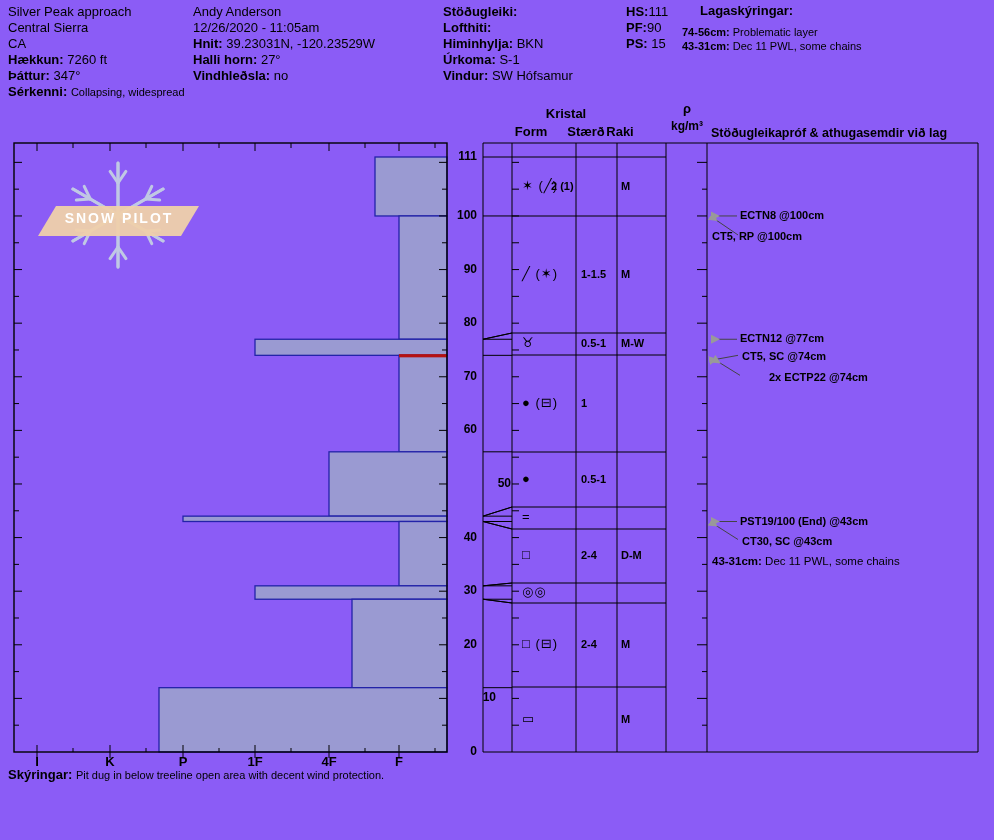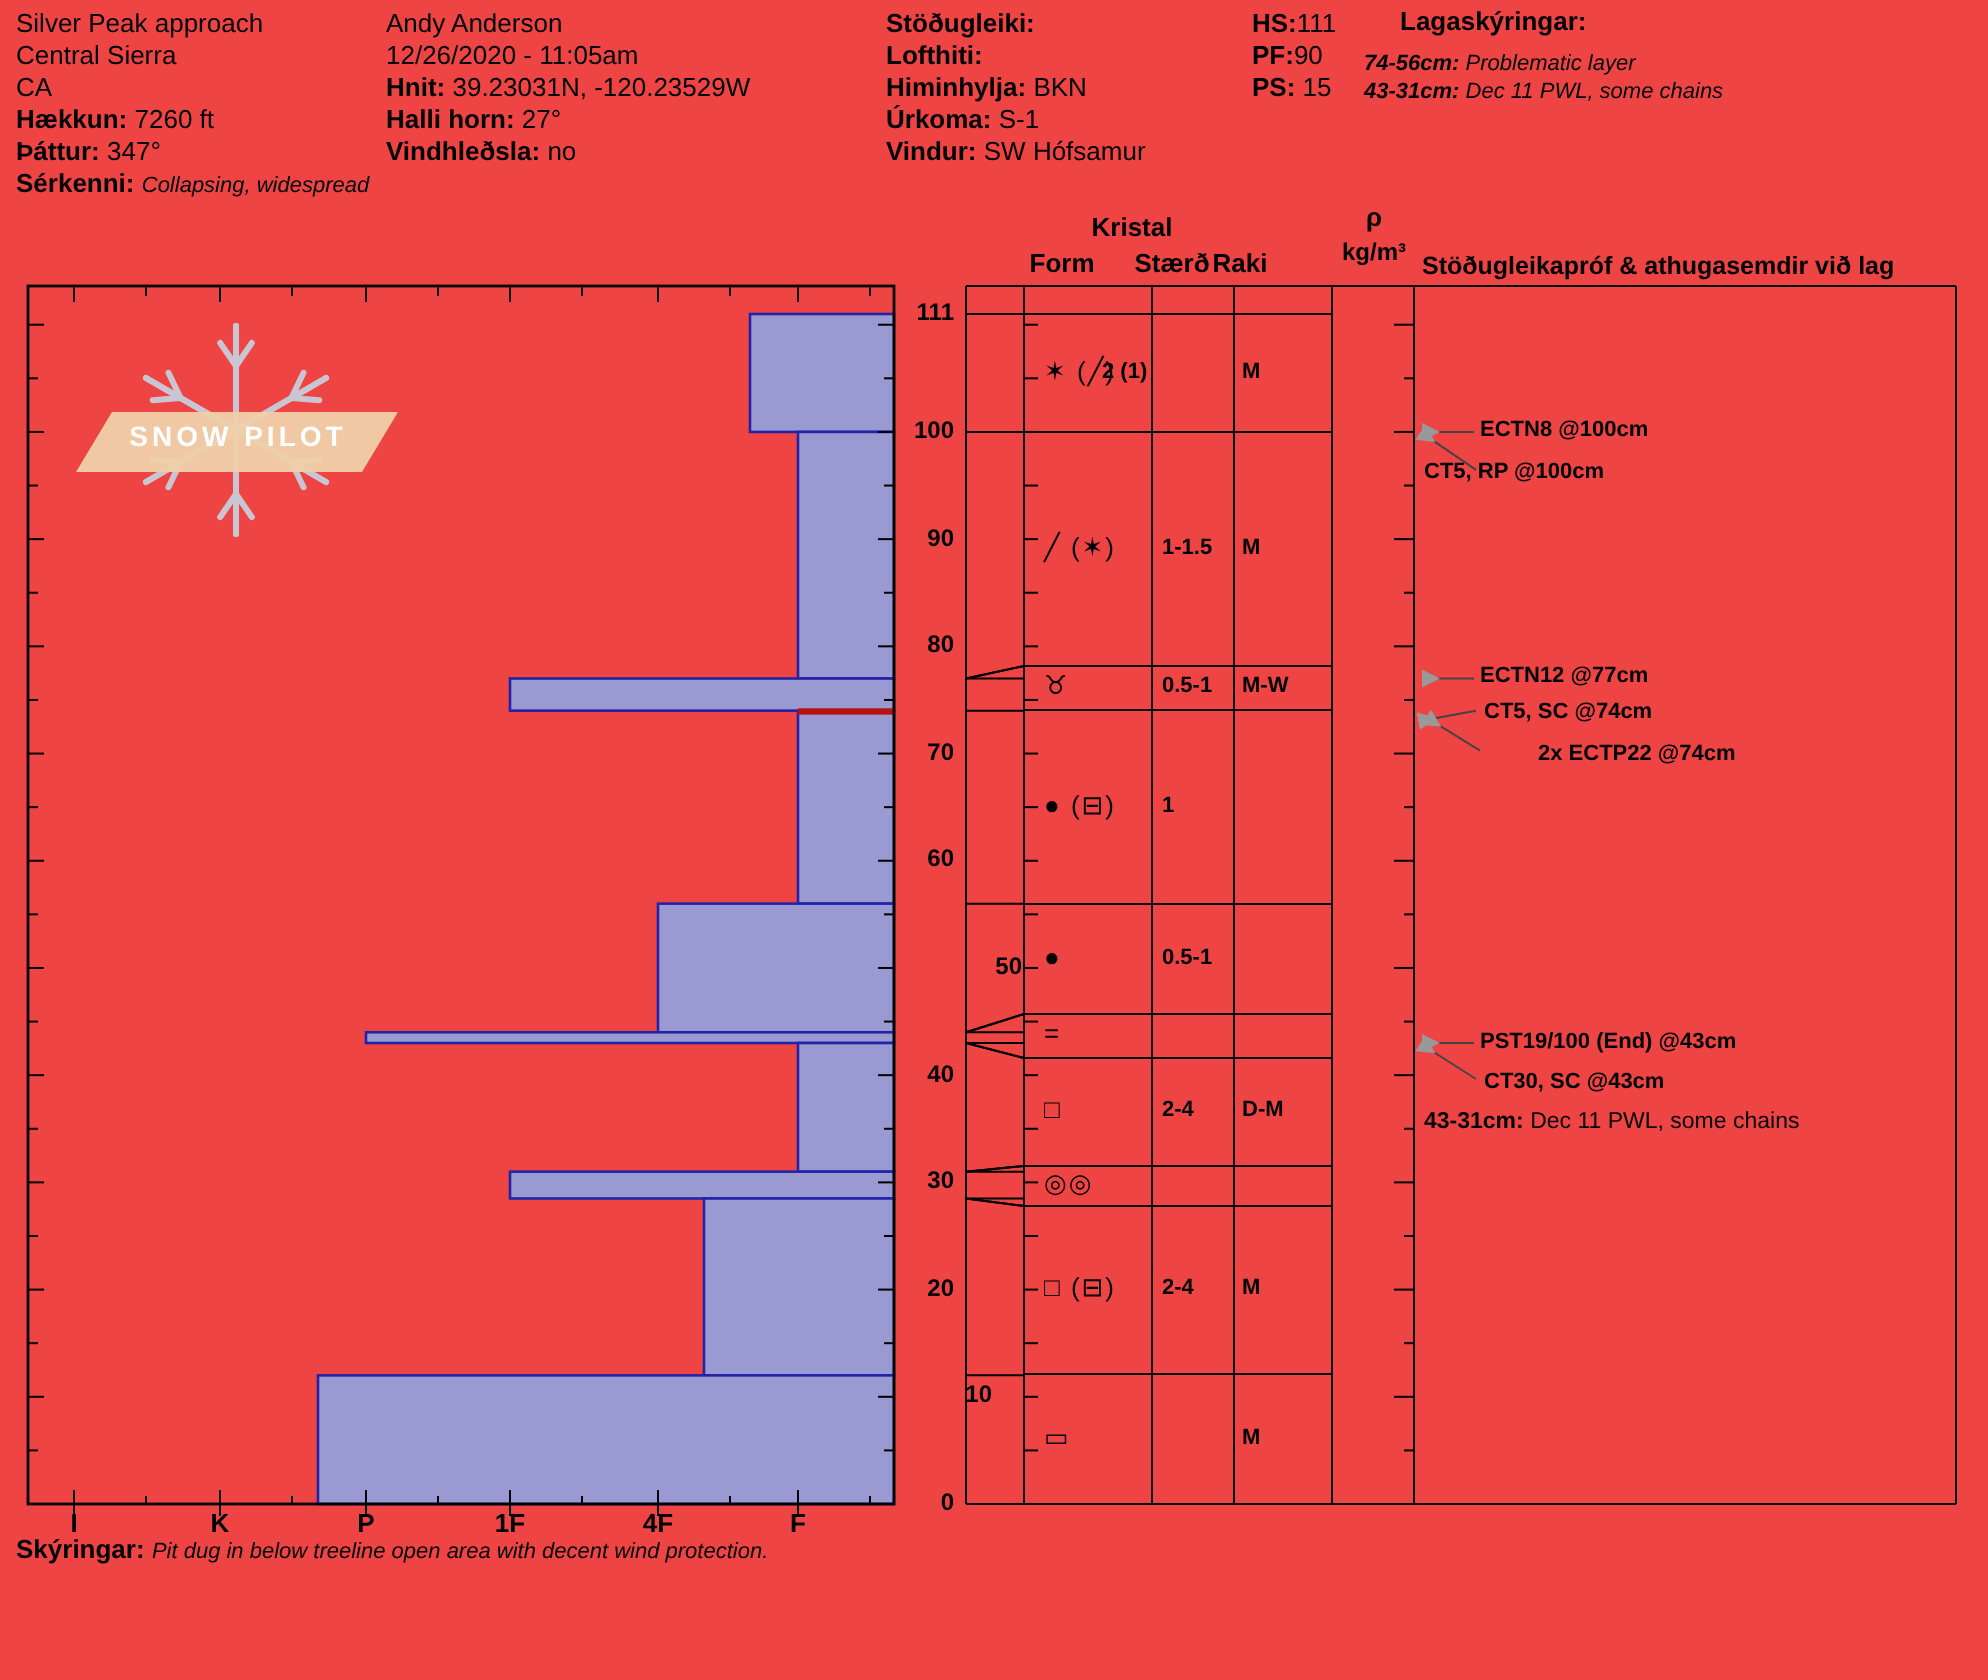--- a/index.html
+++ b/index.html
@@ -1,20 +1,20 @@
 <!DOCTYPE html>
 <html><head>
 <meta charset="utf-8">
 <style>
   html,body{margin:0;padding:0;background:#fff;}
-  #root{position:relative;width:994px;height:840px;background:#ef4444;overflow:hidden;
+  #root{position:relative;width:994px;height:840px;background:#8b5cf6;overflow:hidden;
         font-family:"Liberation Sans","DejaVu Sans",sans-serif;color:#000;}
   .abs{position:absolute;}
   .t13{font-size:13px;line-height:16px;white-space:nowrap;}
-  .t11{font-size:11px;font-style:italic;}
+  .t11{font-size:11px;}
   .lbl{font-weight:bold;}
   svg{position:absolute;left:0;top:0;}
   .axlab{font-weight:bold;font-size:13px;text-align:center;}
   .ylab{font-weight:bold;font-size:12px;text-align:right;}
   .cell{font-weight:bold;font-size:11px;white-space:nowrap;}
   .formcell{font-weight:normal;font-size:13px;white-space:nowrap;letter-spacing:1px;}
   .ann{font-weight:bold;font-size:11px;white-space:nowrap;}
   .note11{font-size:11.5px;white-space:nowrap;}
   .thead{font-weight:bold;font-size:13px;white-space:nowrap;}
 </style>

